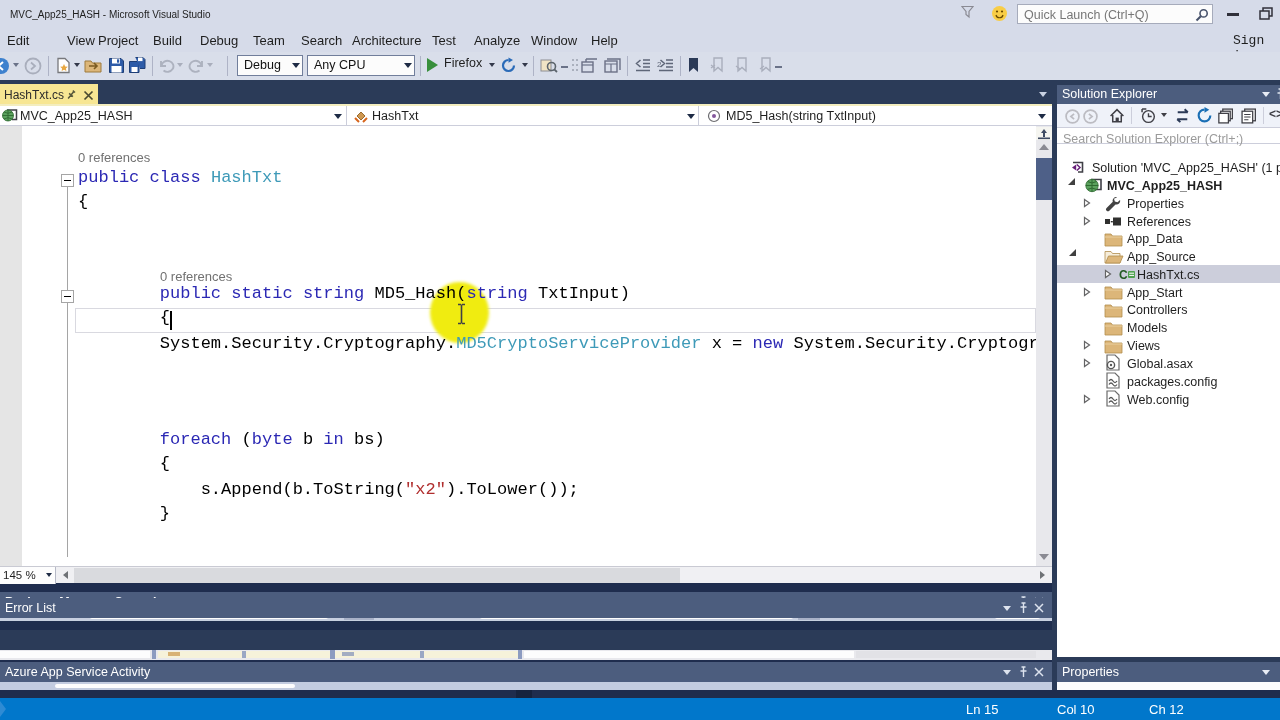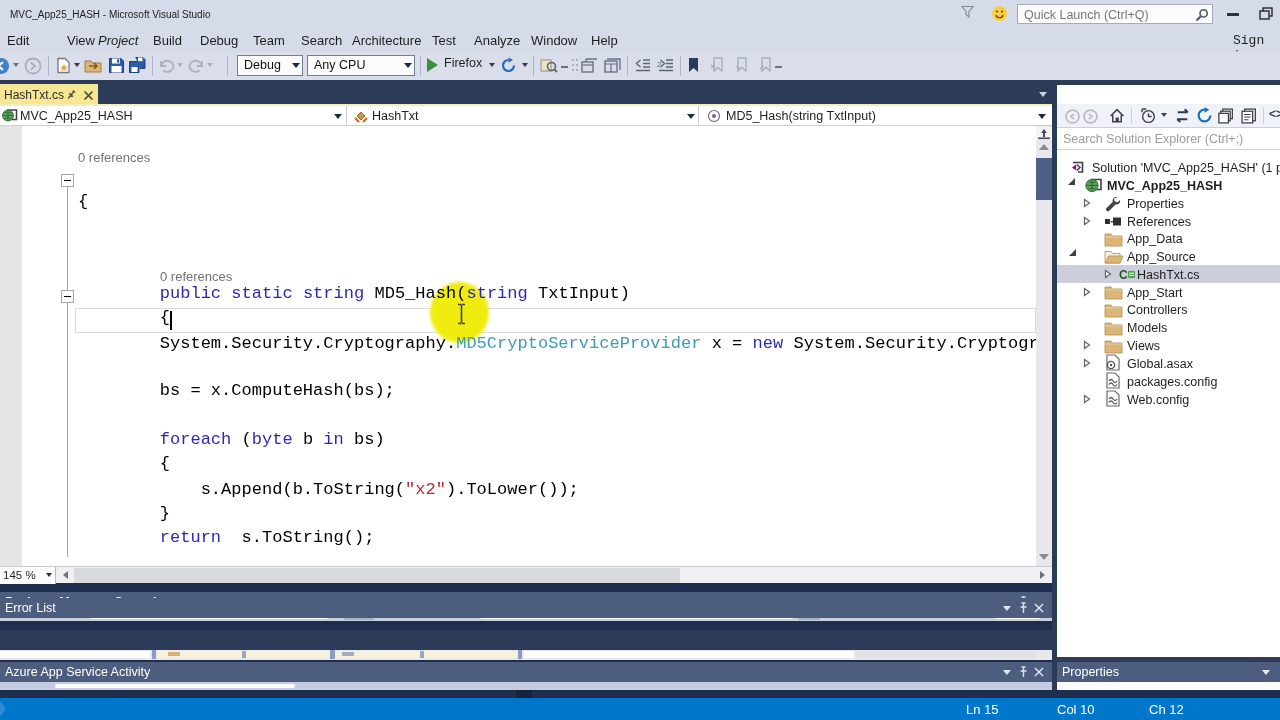--- a/index.html
+++ b/index.html
@@ -63,21 +63,21 @@
   </div>
   <div class="abs" style="left:1227px;top:13px;width:12px;height:3px;background:#30303a;"></div>
   <svg class="abs" style="left:1259px;top:7px;" width="14" height="13" viewBox="0 0 14 13">
       <rect x="1" y="4" width="9" height="8" fill="none" stroke="#30303a" stroke-width="1.5"></rect>
       <path d="M4 4 V1 H13 V9 H10" fill="none" stroke="#30303a" stroke-width="1.5"></path>
     </svg>
 </div>
 <div class="abs" id="menubar">
   <span class="menuitem" style="left:7px;">Edit</span>
   <span class="menuitem" style="left:51px;margin-left:16px;">View</span>
-  <span class="menuitem" style="left:98px;font-style:italic;">Project</span>
+  <span class="menuitem" style="left:98px;">Project</span>
   <span class="menuitem" style="left:153px;">Build</span>
   <span class="menuitem" style="left:200px;">Debug</span>
   <span class="menuitem" style="left:253px;">Team</span>
   <span class="menuitem" style="left:301px;">Search</span>
   <span class="menuitem" style="left:352px;">Architecture</span>
   <span class="menuitem" style="left:432px;">Test</span>
   <span class="menuitem" style="left:474px;">Analyze</span>
   <span class="menuitem" style="left:531px;">Window</span>
   <span class="menuitem" style="left:591px;">Help</span>
   <span class="menuitem" style="left:1233px;font-family:Liberation Mono, monospace;">Sign in</span>
@@ -256,31 +256,30 @@
 
   <div class="abs" style="left:67px;top:61px;width:1px;height:370px;background:#A5A5A5;"></div>
   <div class="abs" style="left:61px;top:48px;width:13px;height:13px;border:1px solid #A5A5A5;background:#FFFFFF;">
       <div style="position:absolute;left:2px;top:5px;width:7px;height:1px;background:#000;"></div>
     </div>
   <div class="abs" style="left:61px;top:164px;width:13px;height:13px;border:1px solid #A5A5A5;background:#FFFFFF;">
       <div style="position:absolute;left:2px;top:5px;width:7px;height:1px;background:#000;"></div>
     </div>
 
   <div class="lens" style="left:78px;top:24px;">0 references</div>
+  <div class="cl" style="top:42px;"><span class="k">public</span> <span class="k">class</span> <span class="t">HashTxt</span></div>
   <div class="cl" style="top:66px;">{</div>
   <div class="lens" style="left:160px;top:143px;">0 references</div>
   <div class="cl" style="top:158px;">        <span class="k">public</span> <span class="k">static</span> <span class="k">string</span> MD5_Hash(<span class="k">string</span> TxtInput)</div>
   <div class="cl" style="top:182px;">        {</div>
   <div class="cl" style="top:208px;">        System.Security.Cryptography.<span class="t">MD5CryptoServiceProvider</span> x = <span class="k">new</span> System.Security.Cryptogr</div>
-  <div class="cl" style="top:255px;">        bs = x.ComputeHash(bs);</div>
   <div class="cl" style="top:304px;text-align:center;">        <span class="k">foreach</span> (<span class="k">byte</span> b <span class="k">in</span> bs)</div>
   <div class="cl" style="top:328px;">        {</div>
   <div class="cl" style="top:354px;">            s.Append(b.ToString(<span class="s">"x2"</span>).ToLower());</div>
   <div class="cl" style="top:378px;">        }</div>
-  <div class="cl" style="top:402px;">        <span class="k">return</span>  s.ToString();</div>
 
   <div class="abs" style="left:170px;top:185px;width:2px;height:19px;background:#000;"></div>
 
   <div class="abs" style="left:455px;top:177px;width:13px;height:22px;">
     <svg width="13" height="22" viewBox="0 0 13 22">
         <path d="M3 1.5 H6 M7 1.5 H10 M6.5 1.5 V20.5 M3 20.5 H6 M7 20.5 H10" stroke="#3F3F46" stroke-width="1.6" fill="none"></path>
       </svg>
   </div>
 </div>
 <div class="abs" id="vscroll"></div>
@@ -337,20 +336,27 @@
   <svg class="abs" style="left:1034px;top:5px;" width="10" height="10" viewBox="0 0 10 10">
       <path d="M1 1 L9 9 M9 1 L1 9" stroke="#DDE3EE" stroke-width="1.5"></path>
     </svg>
 </div>
 <div class="abs" id="strip3" style="left:0;top:682px;width:1052px;height:8px;background:#C3CCE0;">
   <div class="abs" style="left:55px;top:2px;width:240px;height:4px;background:#FDFDFD;border-radius:2px;"></div>
 </div>
 <div class="abs" id="sep-v"></div>
 <div class="abs" id="se">
 
+  <div class="abs" style="left:0;top:0;width:223px;height:19px;background:#4C5D7E;color:#FFF;font-size:12.5px;">
+    <span class="abs" style="left:5px;top:2px;">Solution Explorer</span>
+    <span class="abs" style="left:205px;top:7px;width:0;height:0;border-left:4px solid transparent;border-right:4px solid transparent;border-top:5px solid #E8ECF4;"></span>
+    <svg class="abs" style="left:218px;top:3px;" width="11" height="12" viewBox="0 0 11 12">
+        <path d="M3.5 1 H7.5 M5.5 1 V5 M2.5 5 H8.5 M5.5 5 V11" stroke="#DDE3EE" stroke-width="1.4" fill="none"></path>
+      </svg>
+  </div>
 
   <div class="abs" style="left:0;top:19px;width:223px;height:24px;background:#EFF2F9;border-bottom:1px solid #CCCEDB;">
     <svg class="abs" style="left:8px;top:5px;" width="15" height="15" viewBox="0 0 14 14">
         <circle cx="7" cy="7" r="6" fill="none" stroke="#BCBCC2" stroke-width="1.6"></circle>
         <path d="M8.5 4.5 L5.5 7 L8.5 9.5" stroke="#BCBCC2" stroke-width="1.6" fill="none"></path>
       </svg>
     <svg class="abs" style="left:26px;top:5px;" width="15" height="15" viewBox="0 0 14 14">
         <circle cx="7" cy="7" r="6" fill="none" stroke="#BCBCC2" stroke-width="1.6"></circle>
         <path d="M5.5 4.5 L8.5 7 L5.5 9.5" stroke="#BCBCC2" stroke-width="1.6" fill="none"></path>
       </svg>
@@ -379,21 +385,21 @@
       </svg>
     <svg class="abs" style="left:184px;top:4px;" width="17" height="16" viewBox="0 0 16 15">
         <rect x="3.5" y="1" width="10" height="11" fill="#FFF" stroke="#3F3F46" stroke-width="1.2"></rect>
         <rect x="1" y="3" width="10" height="11" fill="#FFF" stroke="#3F3F46" stroke-width="1.2"></rect>
         <path d="M3 6 H9 M3 8.5 H9 M3 11 H7" stroke="#3F3F46" stroke-width="1"></path>
       </svg>
     <div class="abs" style="left:206px;top:3px;width:1px;height:17px;background:#CCCEDB;"></div>
     <span class="abs" style="left:212px;top:3px;font-size:12px;color:#3F3F46;font-weight:bold;">&lt;&gt;</span>
   </div>
 
-  <div class="abs" style="left:0;top:43px;width:223px;height:22px;background:#FFFFFF;border-bottom:1px solid #CCCEDB;">
+  <div class="abs" style="left:0;top:43px;width:223px;height:16px;background:#FFFFFF;border-bottom:1px solid #CCCEDB;">
     <span class="abs" style="left:6px;top:4px;font-size:12.5px;color:#9B9B9B;">Search Solution Explorer (Ctrl+;)</span>
   </div>
 
   <div id="tree" class="abs" style="left:0;top:65px;width:223px;height:507px;background:#FFF;overflow:hidden;white-space:nowrap;">
 
     <svg class="abs" style="left:12px;top:10px;" width="16" height="16" viewBox="0 0 16 16">
         <path d="M4 2.5 H13.5 V12 H9" fill="none" stroke="#3F3F46" stroke-width="1.6"></path>
         <path d="M7.2 4.5 L3 7.5 L7.2 10.5 Z" fill="#68217A"></path>
         <path d="M7.8 4.5 L11 7.5 L7.8 10.5" fill="none" stroke="#68217A" stroke-width="1.5"></path>
       </svg>

